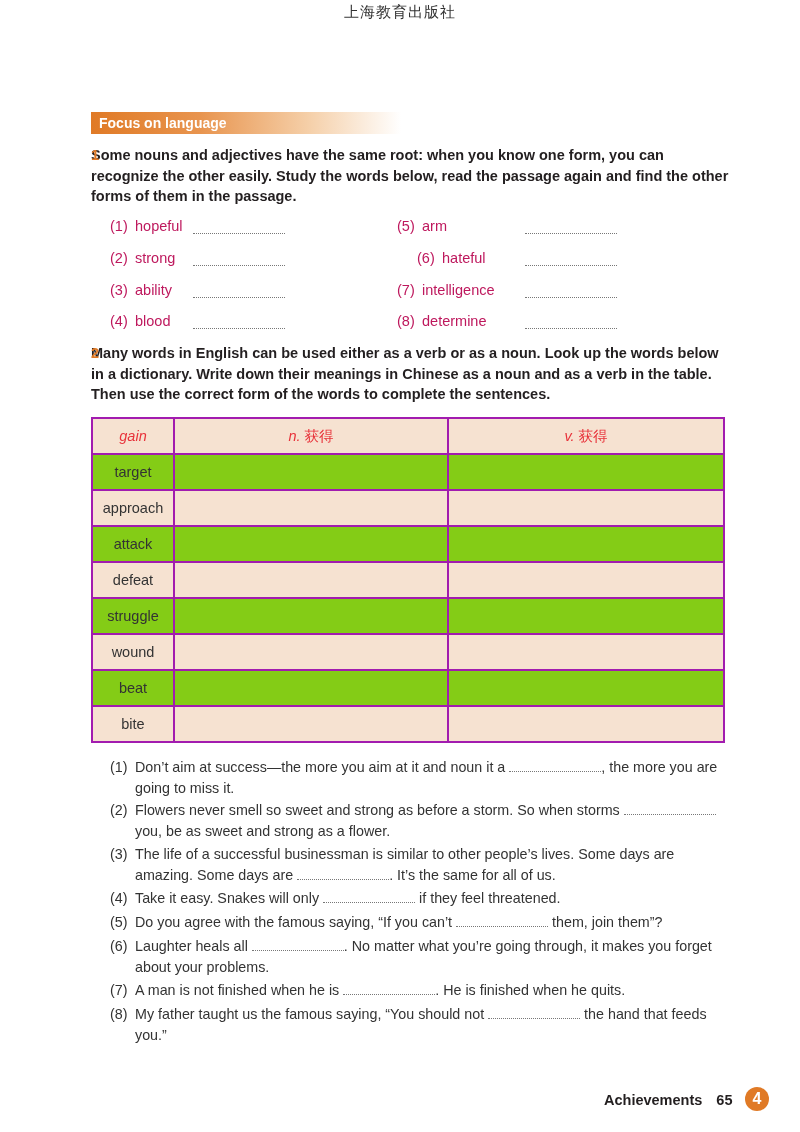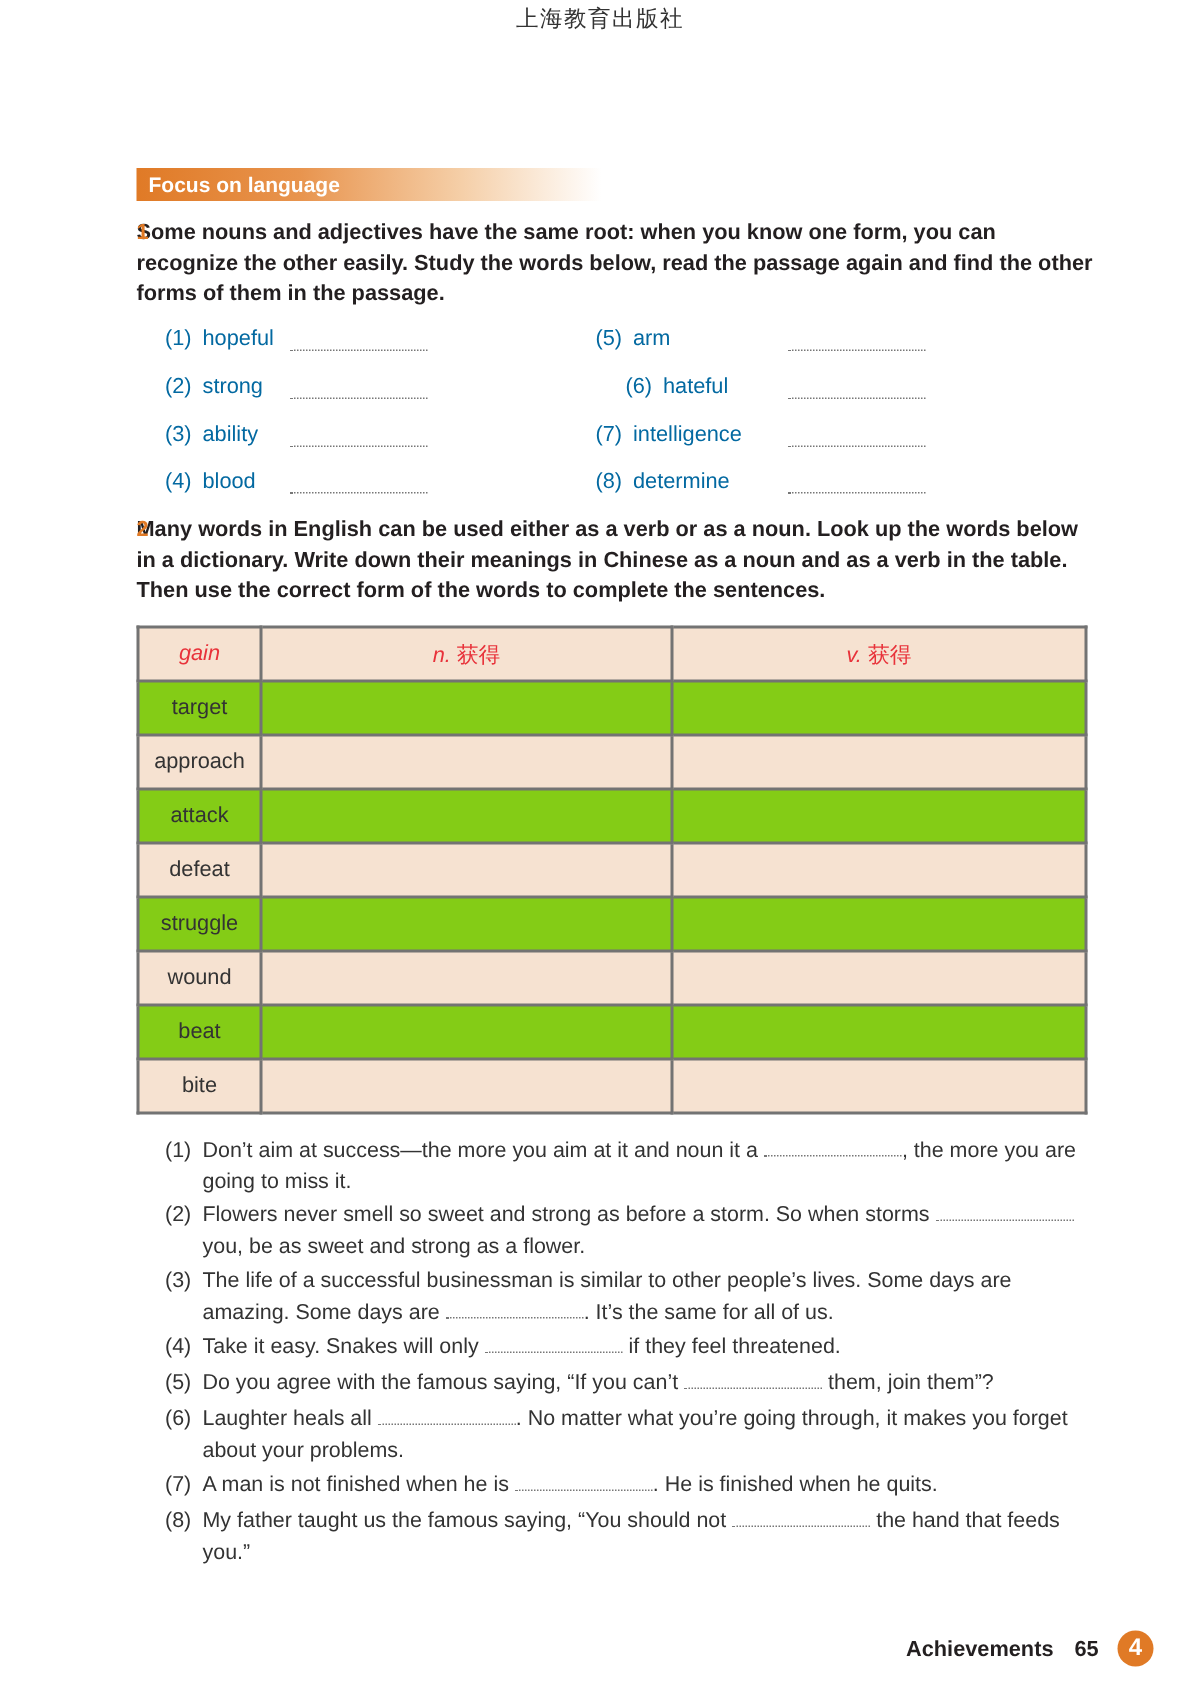--- a/index.html
+++ b/index.html
@@ -3,25 +3,25 @@
 <meta charset="utf-8">
 <style>
   html,body{margin:0;padding:0;background:#fff;}
   body{width:800px;height:1132px;position:relative;overflow:hidden;font-family:"DejaVu Sans","Liberation Sans",sans-serif;color:#231f20;}
   .publisher{position:absolute;top:3px;left:0;width:800px;text-align:center;font-family:"DejaVu Serif",serif;font-size:15px;color:#333;letter-spacing:1px;}
   .section-banner{position:absolute;left:91px;top:112px;width:310px;height:22px;background:linear-gradient(to right,#e07a26 0%,#e8944e 35%,#f5cfa8 70%,rgba(255,255,255,0) 100%);}
   .section-banner span{position:absolute;left:8px;top:3px;font-family:"Liberation Sans",sans-serif;font-weight:bold;font-size:14px;color:#fff;}
   .q{position:absolute;left:91px;width:640px;font-family:"Liberation Sans",sans-serif;font-weight:bold;font-size:14.5px;line-height:20.5px;}
   .q .num{position:absolute;left:0;top:0;color:#e07a26;}
   .q .txt{display:block;}
-  .word-item{position:absolute;font-family:"Liberation Sans",sans-serif;font-size:14.5px;color:#0369a1;height:20px;line-height:20px;}
+  .word-item{position:absolute;font-family:"Liberation Sans",sans-serif;font-size:14.5px;color:#be185d;height:20px;line-height:20px;}
   .word-item .n{display:inline-block;width:25px;}
   .blank{position:absolute;border-bottom:1px dotted #777;height:0;}
   table.vt{position:absolute;left:91px;top:417px;border-collapse:collapse;width:634px;font-family:"Liberation Sans",sans-serif;}
-  table.vt td{height:34px;border:2px solid #737373;text-align:center;font-size:14.5px;color:#333;padding:0;}
+  table.vt td{height:34px;border:2px solid #a21caf;text-align:center;font-size:14.5px;color:#333;padding:0;}
   table.vt td.c0{width:80px;}
   table.vt td.c1{width:272px;}
   table.vt tr.dark td{background:#f6e2d1;}
   table.vt tr.light td{background:#84cc16;}
   table.vt tr.head td{color:#e8323a;font-style:italic;}
   table.vt tr.head td .zh{font-style:normal;}
   .sent{position:absolute;left:110px;width:618px;font-family:"Liberation Sans",sans-serif;font-size:14.3px;line-height:21px;color:#333;}
   .sent .n{position:absolute;left:0;top:0;}
   .sent .t{display:block;margin-left:25px;}
   .sent .b{display:inline-block;width:92px;border-bottom:1px dotted #777;height:13px;vertical-align:baseline;}

